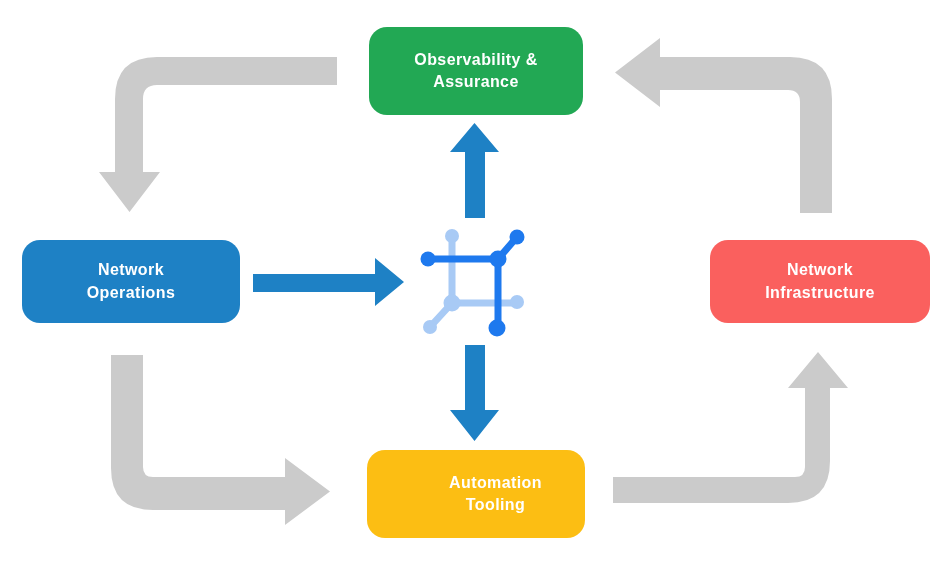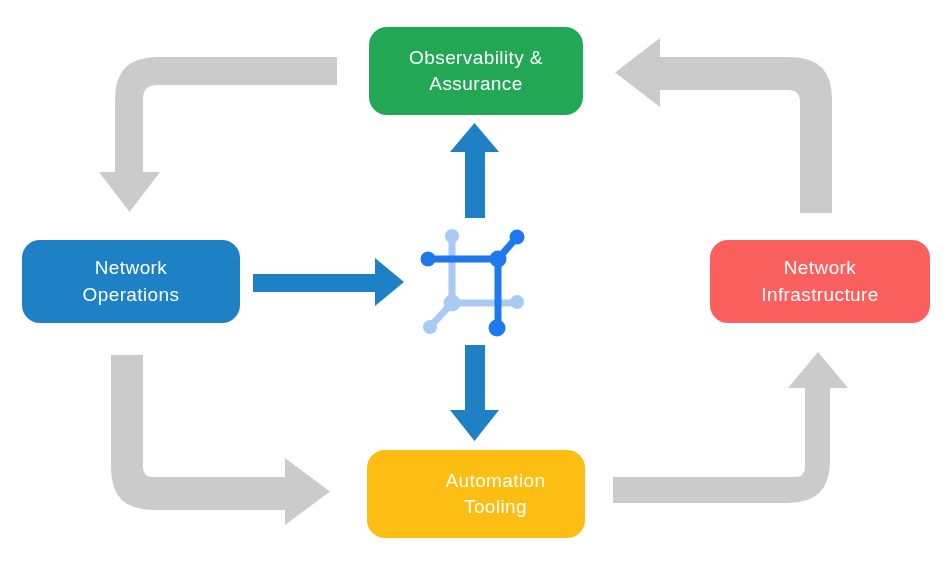--- a/index.html
+++ b/index.html
@@ -26,22 +26,22 @@
     position: absolute;
     border-radius: 18px;
     display: flex;
     align-items: center;
     justify-content: center;
     text-align: center;
     box-sizing: border-box;
   }
   .node-label {
     color: #ffffff;
-    font-size: 19px;
-    font-weight: 400;
+    font-size: 16px;
+    font-weight: 700;
     letter-spacing: 0.4px;
     line-height: 1.38;
     white-space: pre-line;
   }
   .node-top    { left: 369px; top: 27px;  width: 214px; height: 88px; }
   .node-left   { left: 22px;  top: 240px; width: 218px; height: 83px; }
   .node-right  { left: 710px; top: 240px; width: 220px; height: 83px; }
   .node-bottom { left: 367px; top: 450px; width: 218px; height: 88px; }
 </style>
 </head>

